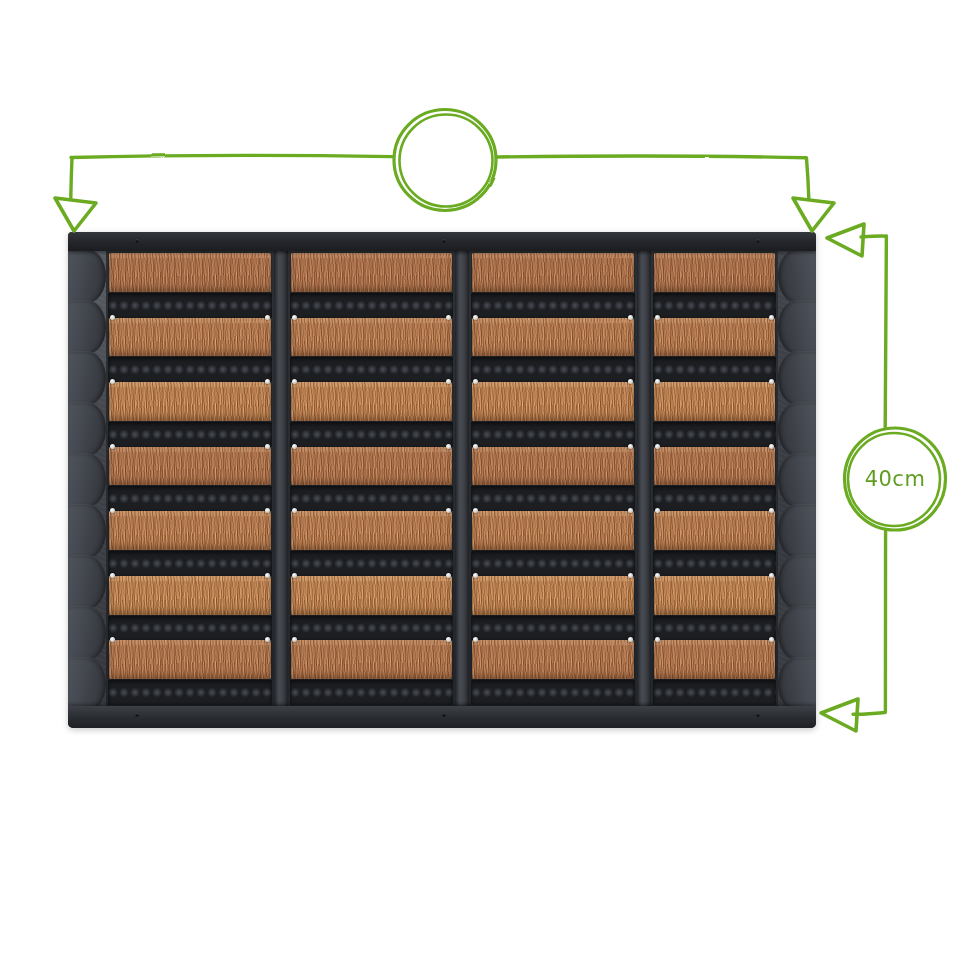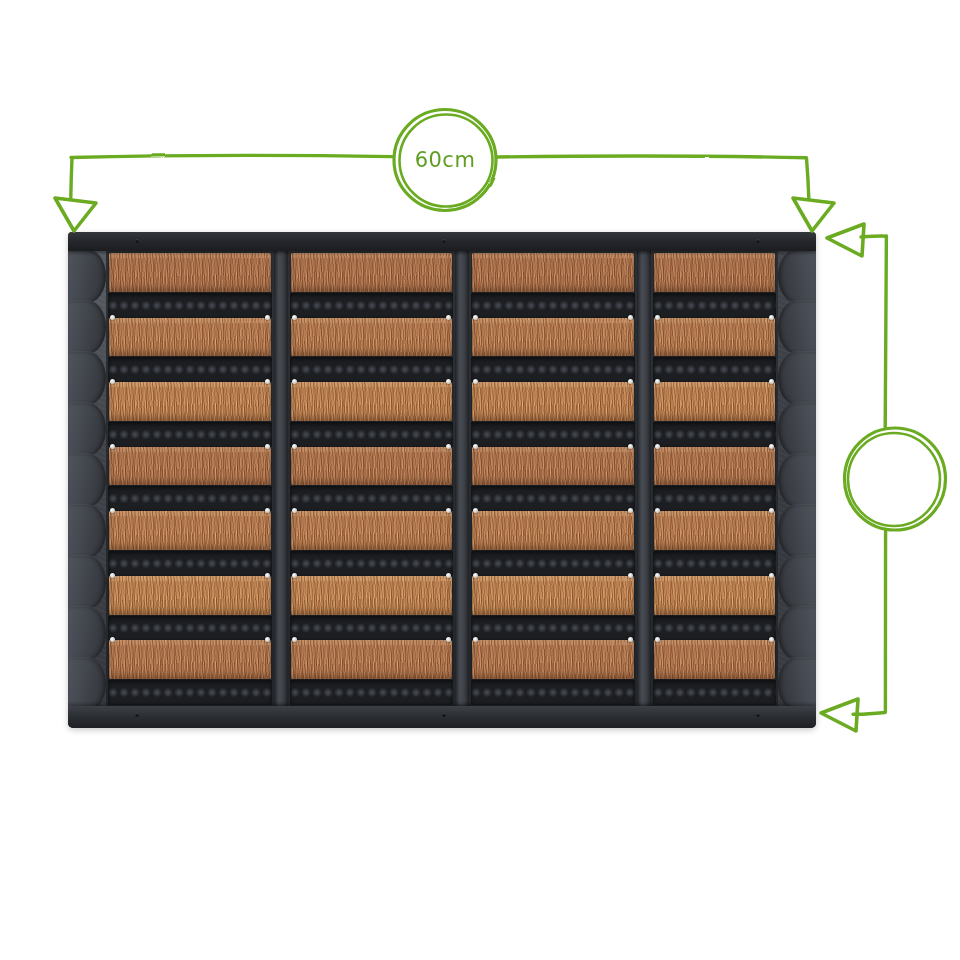--- a/index.html
+++ b/index.html
@@ -468,15 +468,15 @@
 
       <path d="M827,238 L864,224 L862,256 Z" stroke-width="3.6"></path>
 
       <path d="M821,713 L858,699 L856,731 Z" stroke-width="3.6"></path>
 
       <ellipse cx="895" cy="479" rx="50.5" ry="51" stroke-width="3.2"></ellipse>
       <ellipse cx="894" cy="479.5" rx="46" ry="46.5" stroke-width="2.6"></ellipse>
     </g>
   </svg>
 
-  <div class="dim-label" id="label-width">60cm</div>
+  <div class="dim-label" id="label-height">40cm</div>
 
 </div>
 
 </body></html>

